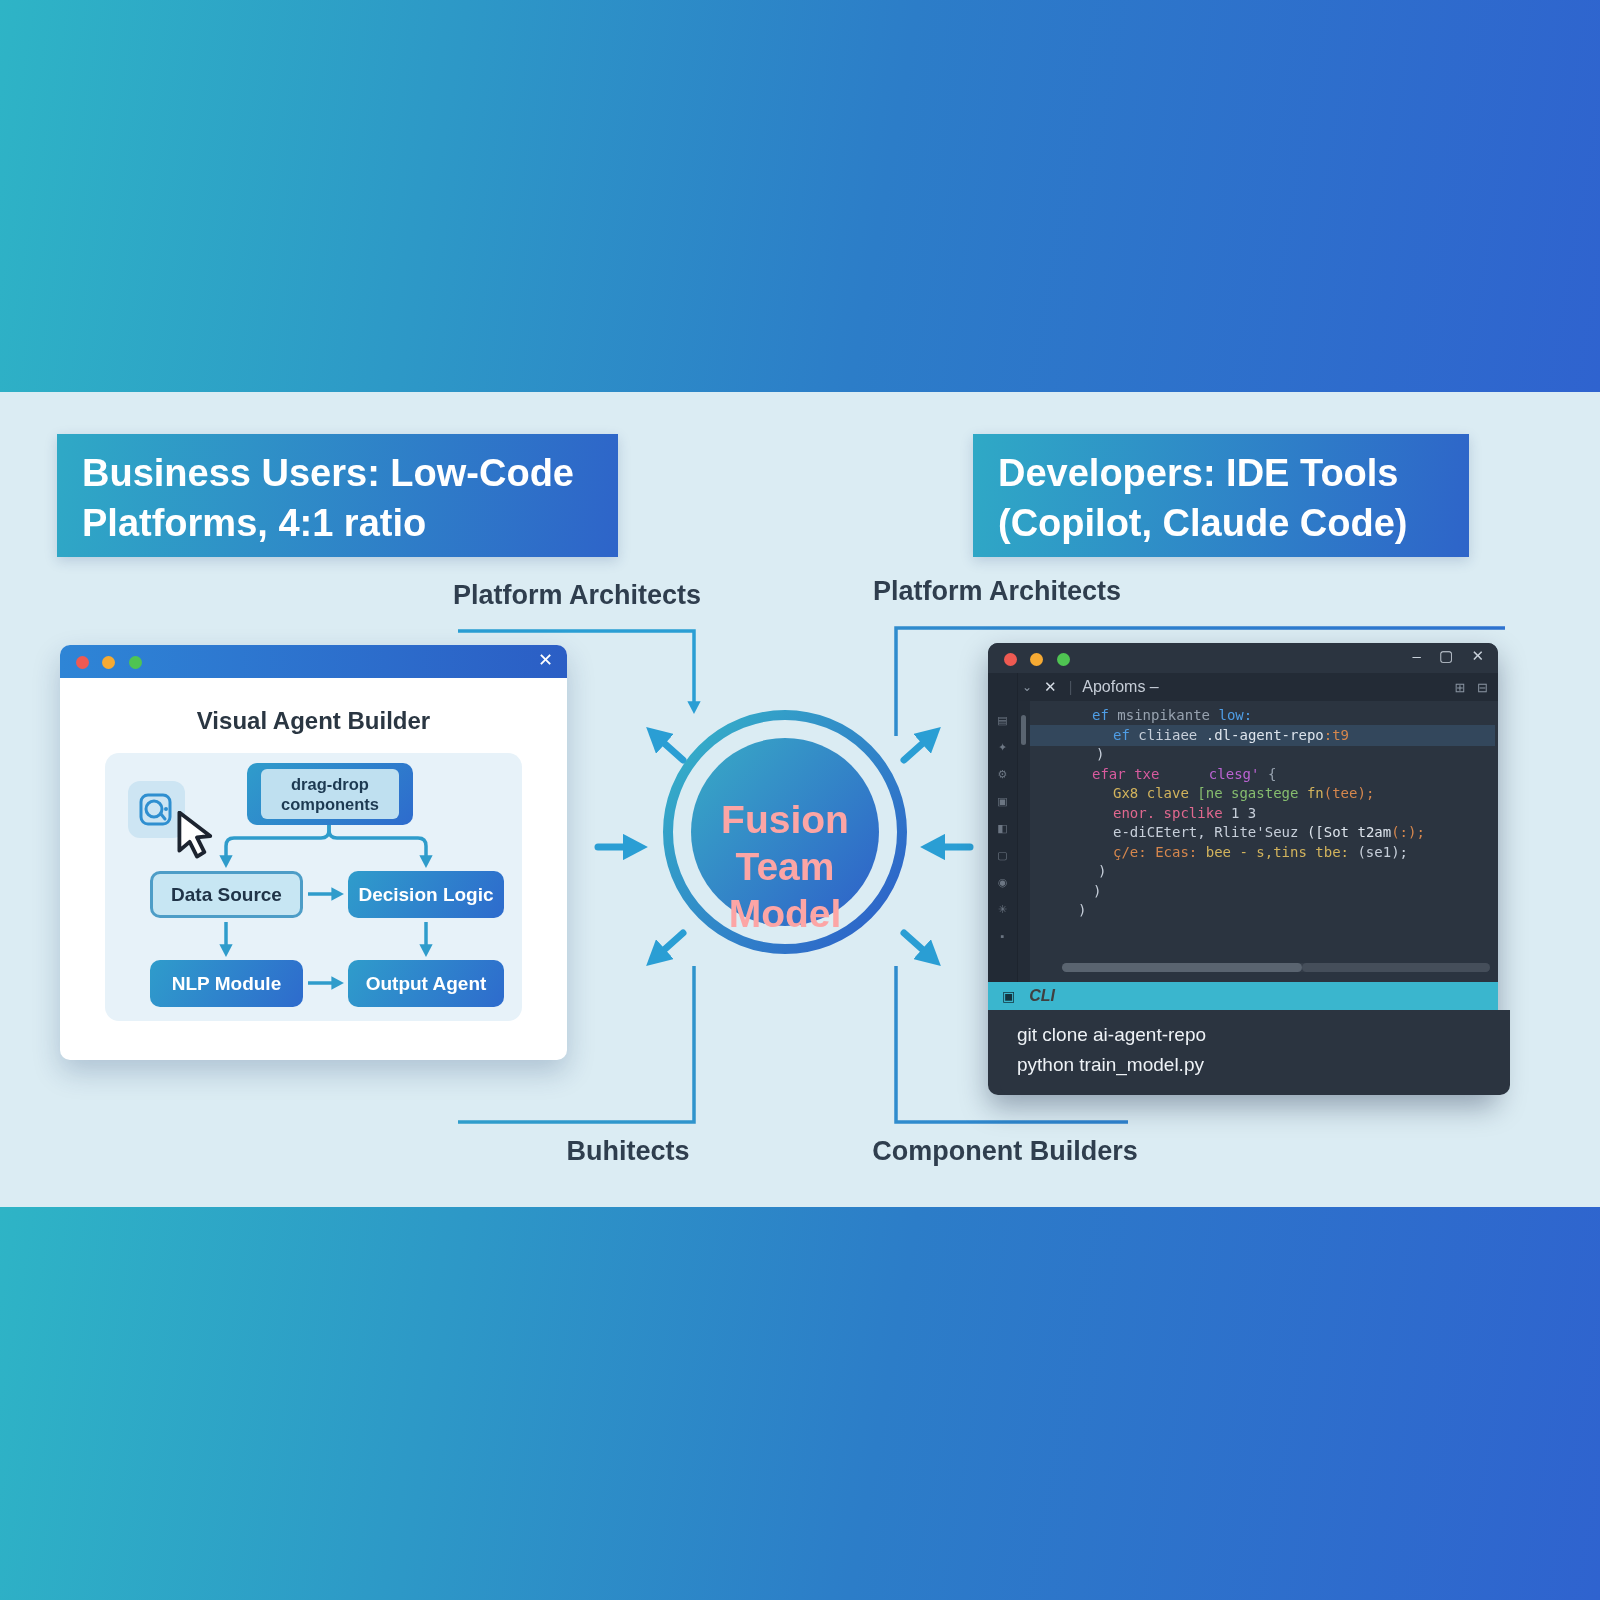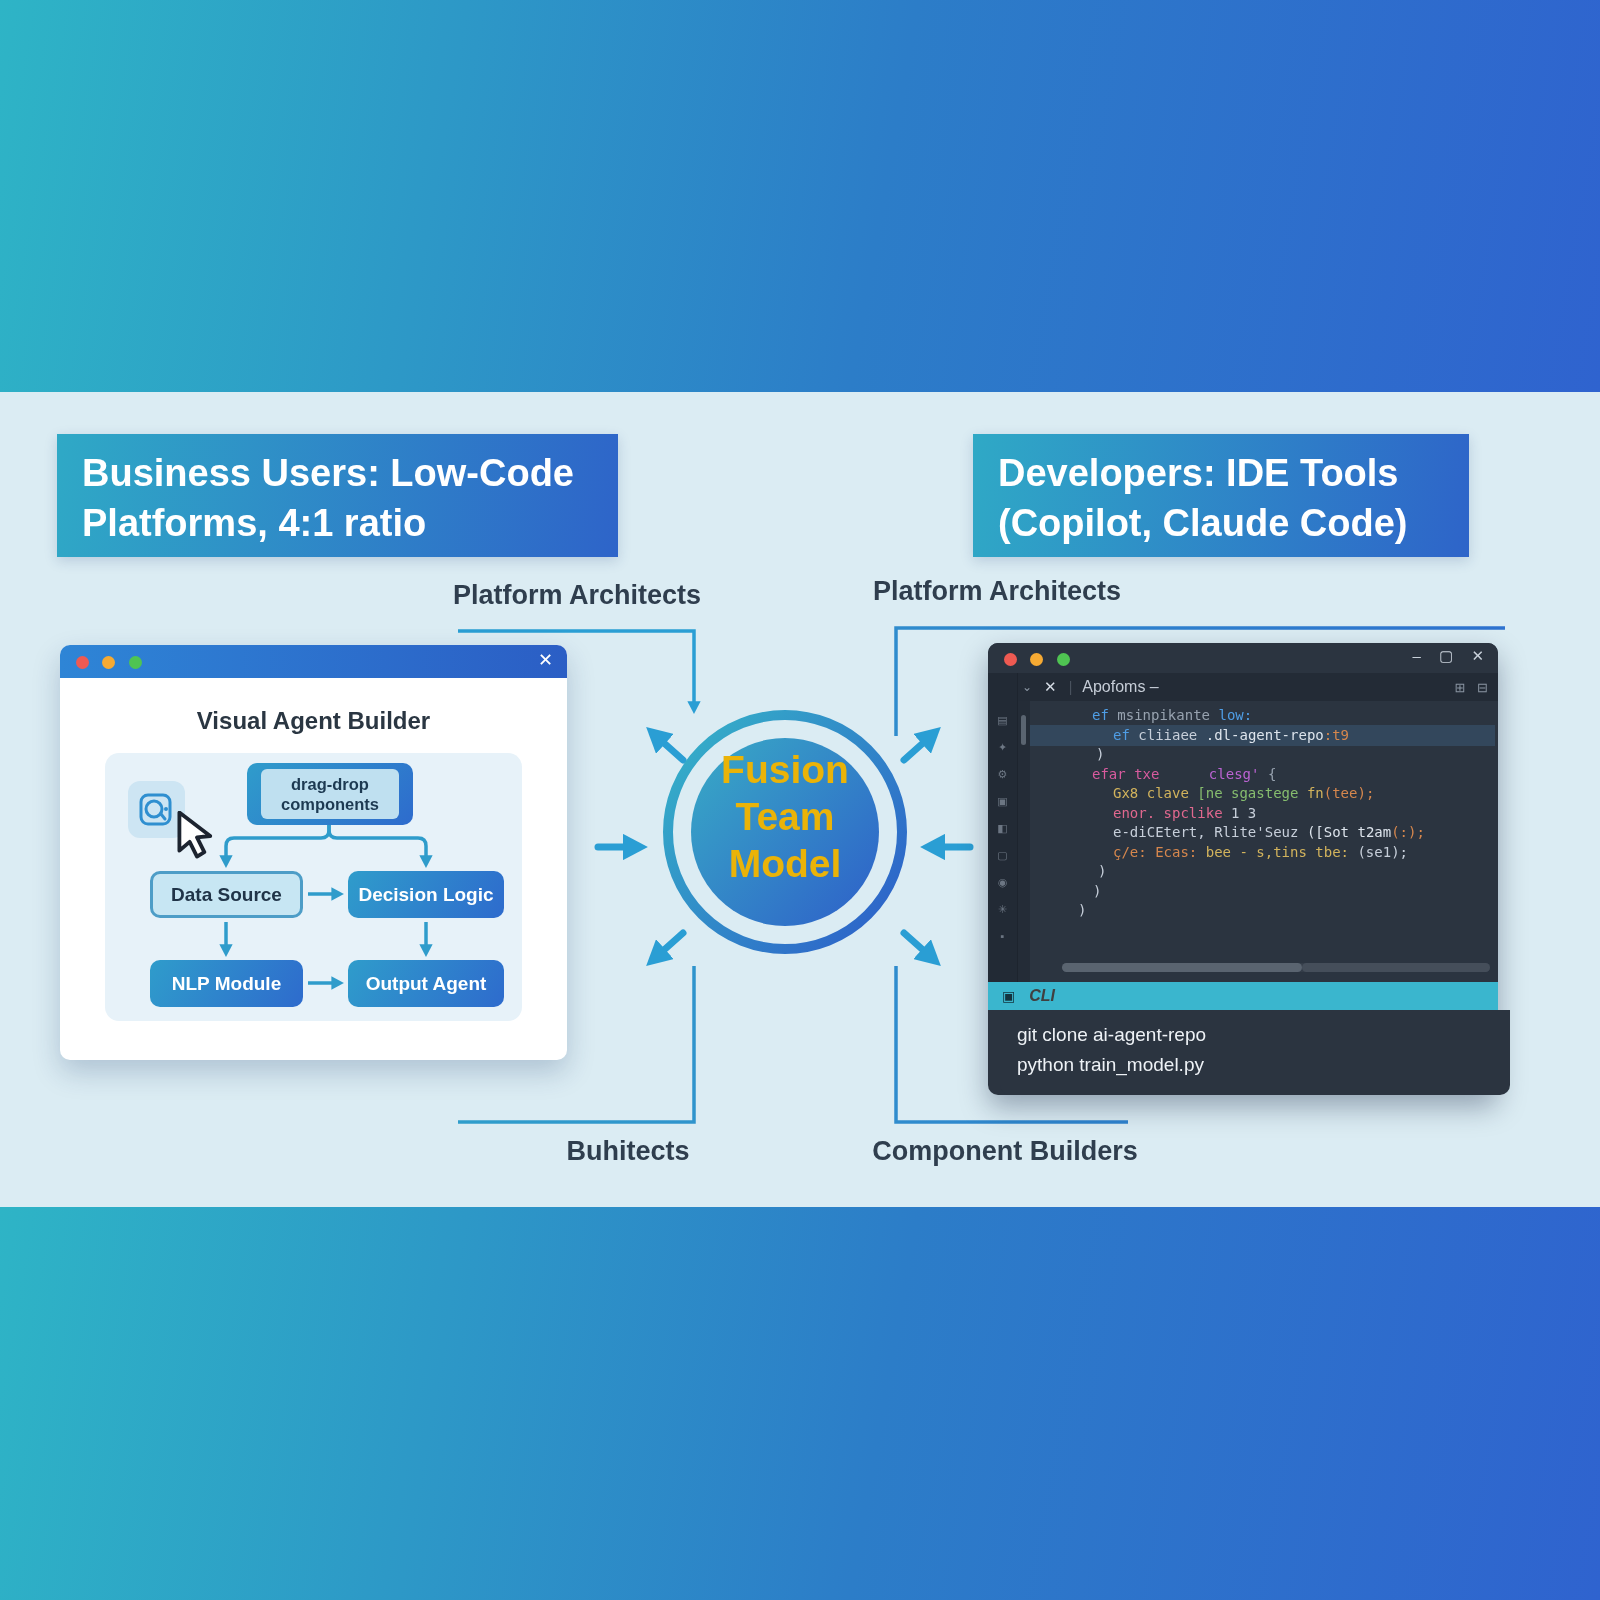--- a/index.html
+++ b/index.html
@@ -23,21 +23,21 @@
   .hdr-right{left:973px;top:434px;width:496px;height:123px;}
 
   
   .role{width:340px;text-align:center;font-size:27px;font-weight:600;color:#2f3e4e;}
   .role-lt{left:407px;top:580px;}
   .role-rt{left:827px;top:576px;}
   .role-lb{left:458px;top:1136px;}
   .role-rb{left:835px;top:1136px;}
 
   
-  .fusion-text{left:685px;top:746px;width:200px;text-align:center;color:#eab308;
+  .fusion-text{left:685px;top:796px;width:200px;text-align:center;color:#fca5a5;
                font-size:39px;font-weight:bold;line-height:47px;}
   .fusion-text span{display:block;}
 
   
   .dot{display:inline-block;width:13px;height:13px;border-radius:50%;margin-right:9px;}
   .dot-red{background:#ee5a52;} .dot-amber{background:#f6aa33;} .dot-green{background:#4fc452;}
 
   
   .bwin{left:60px;top:645px;width:507px;height:415px;background:#ffffff;border-radius:10px;
         box-shadow:0 12px 28px rgba(20,50,100,.22);}

